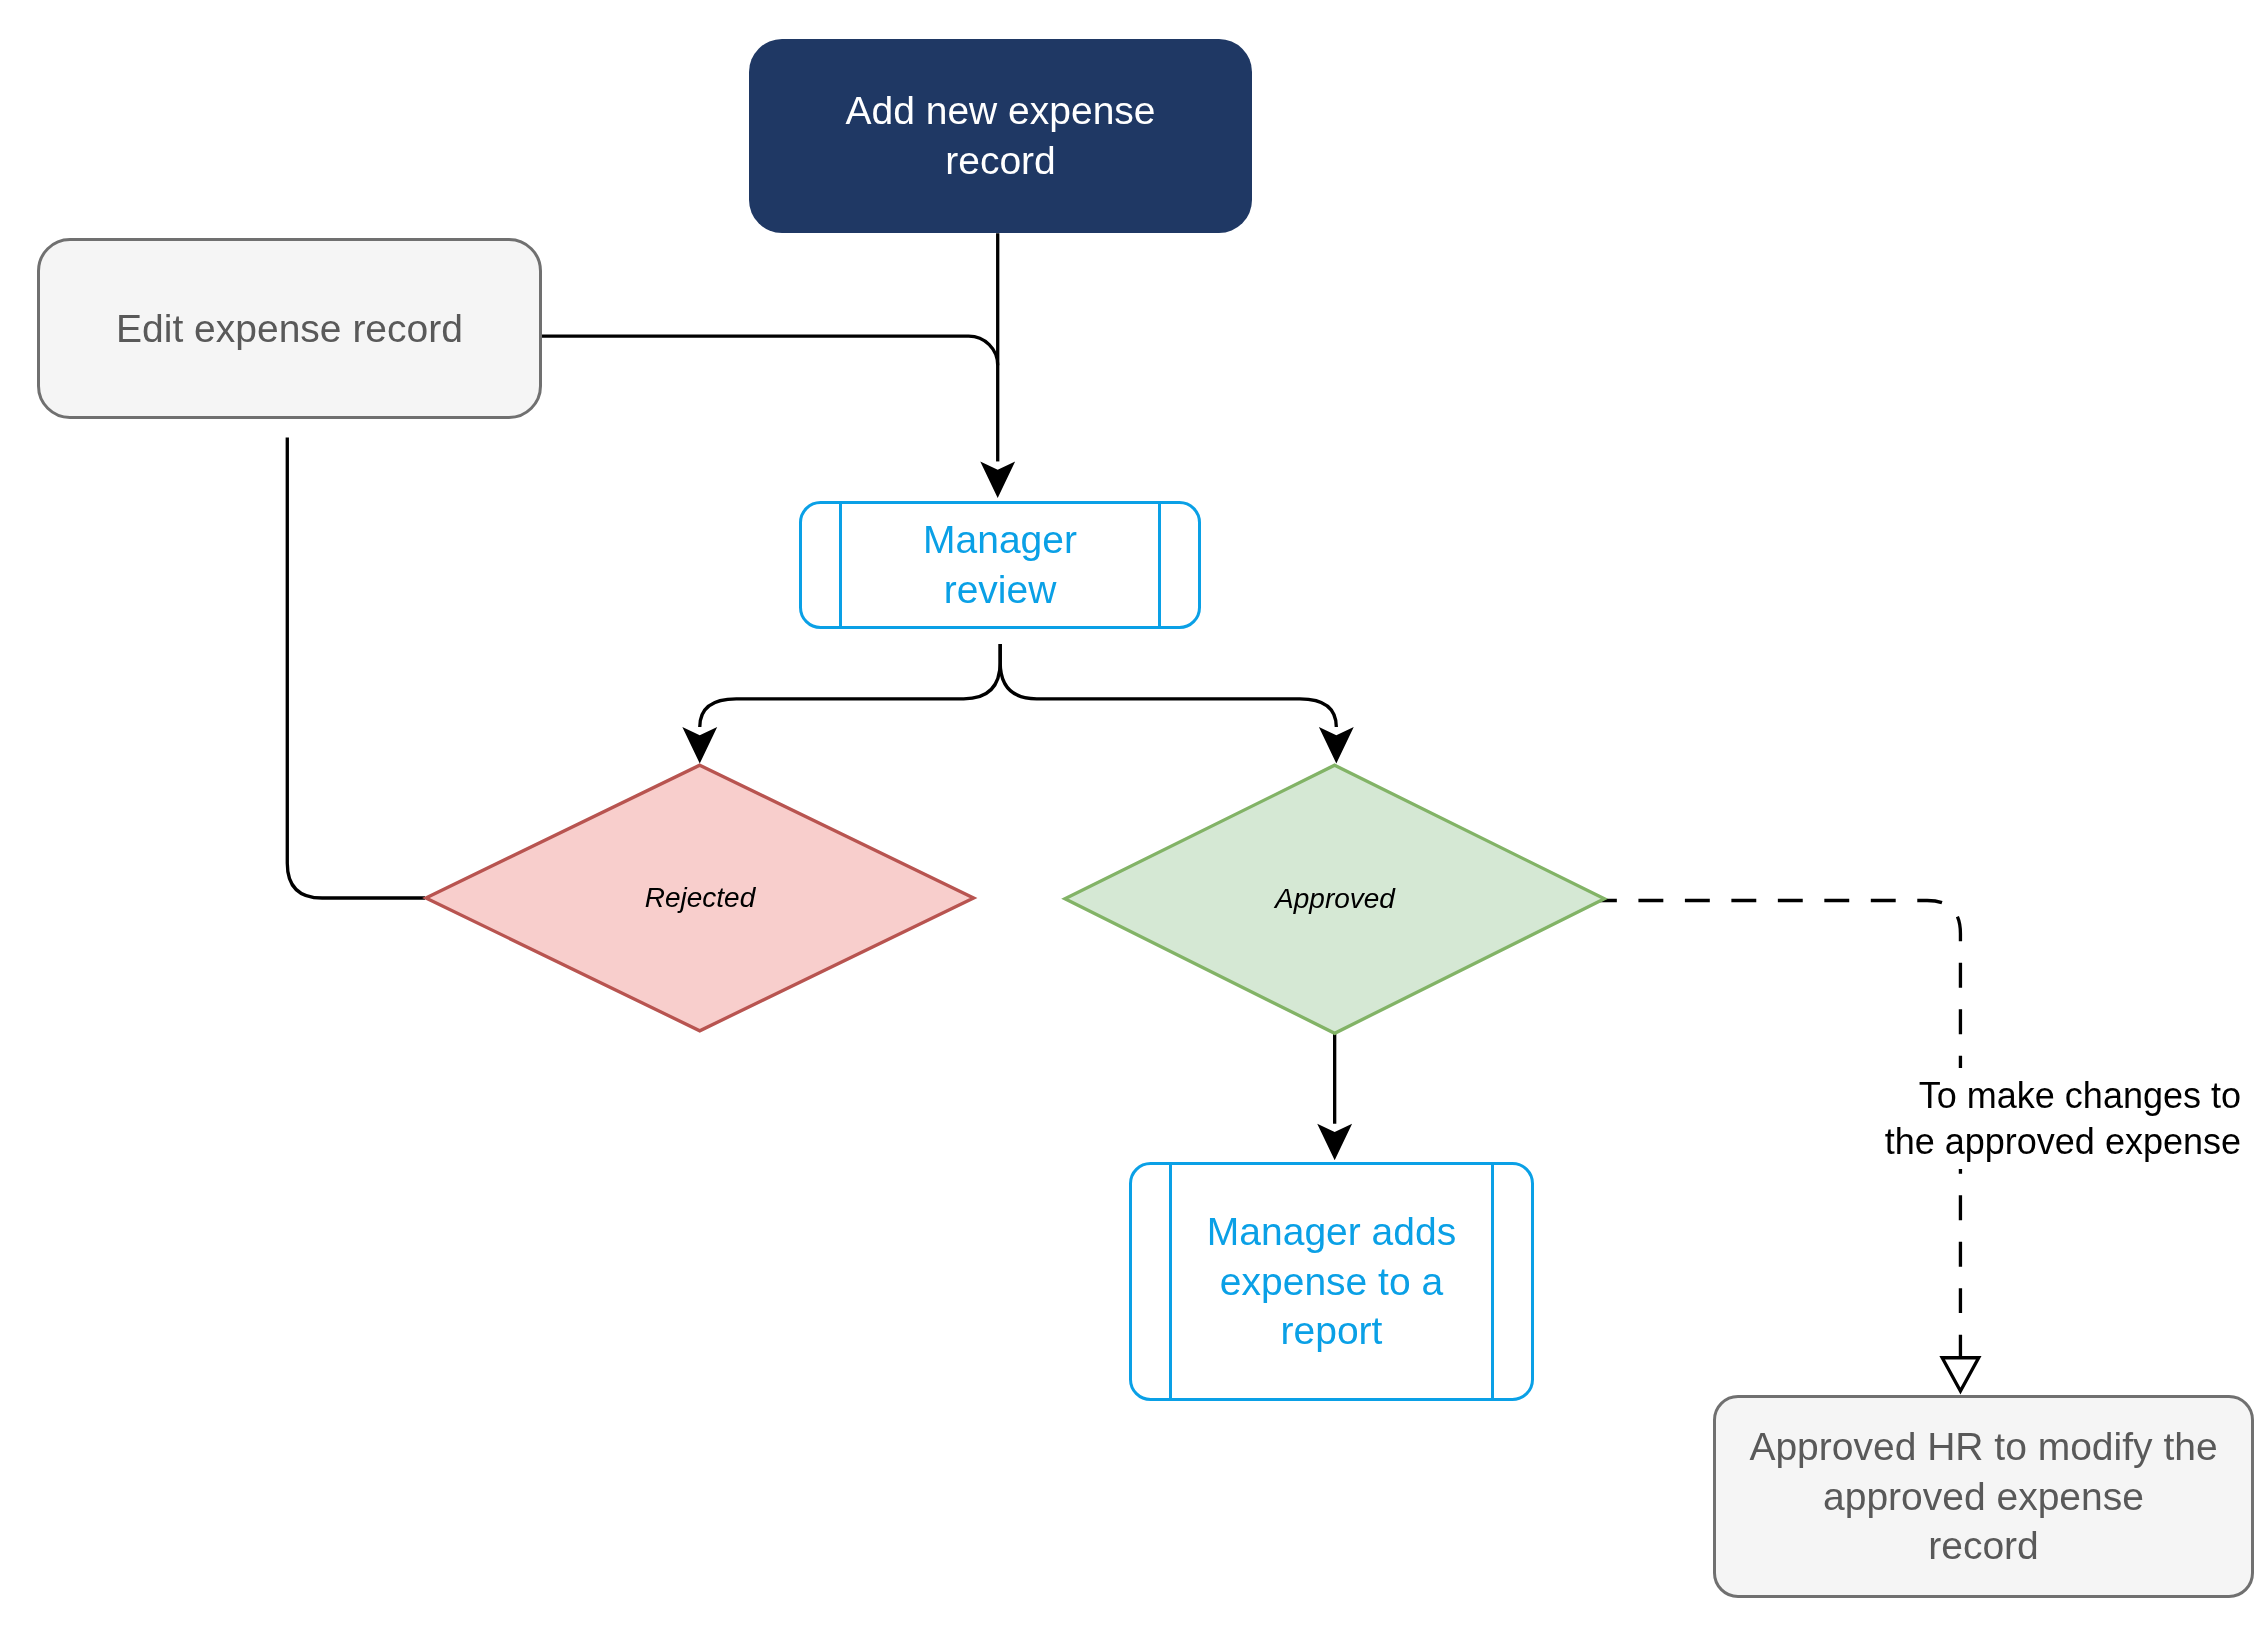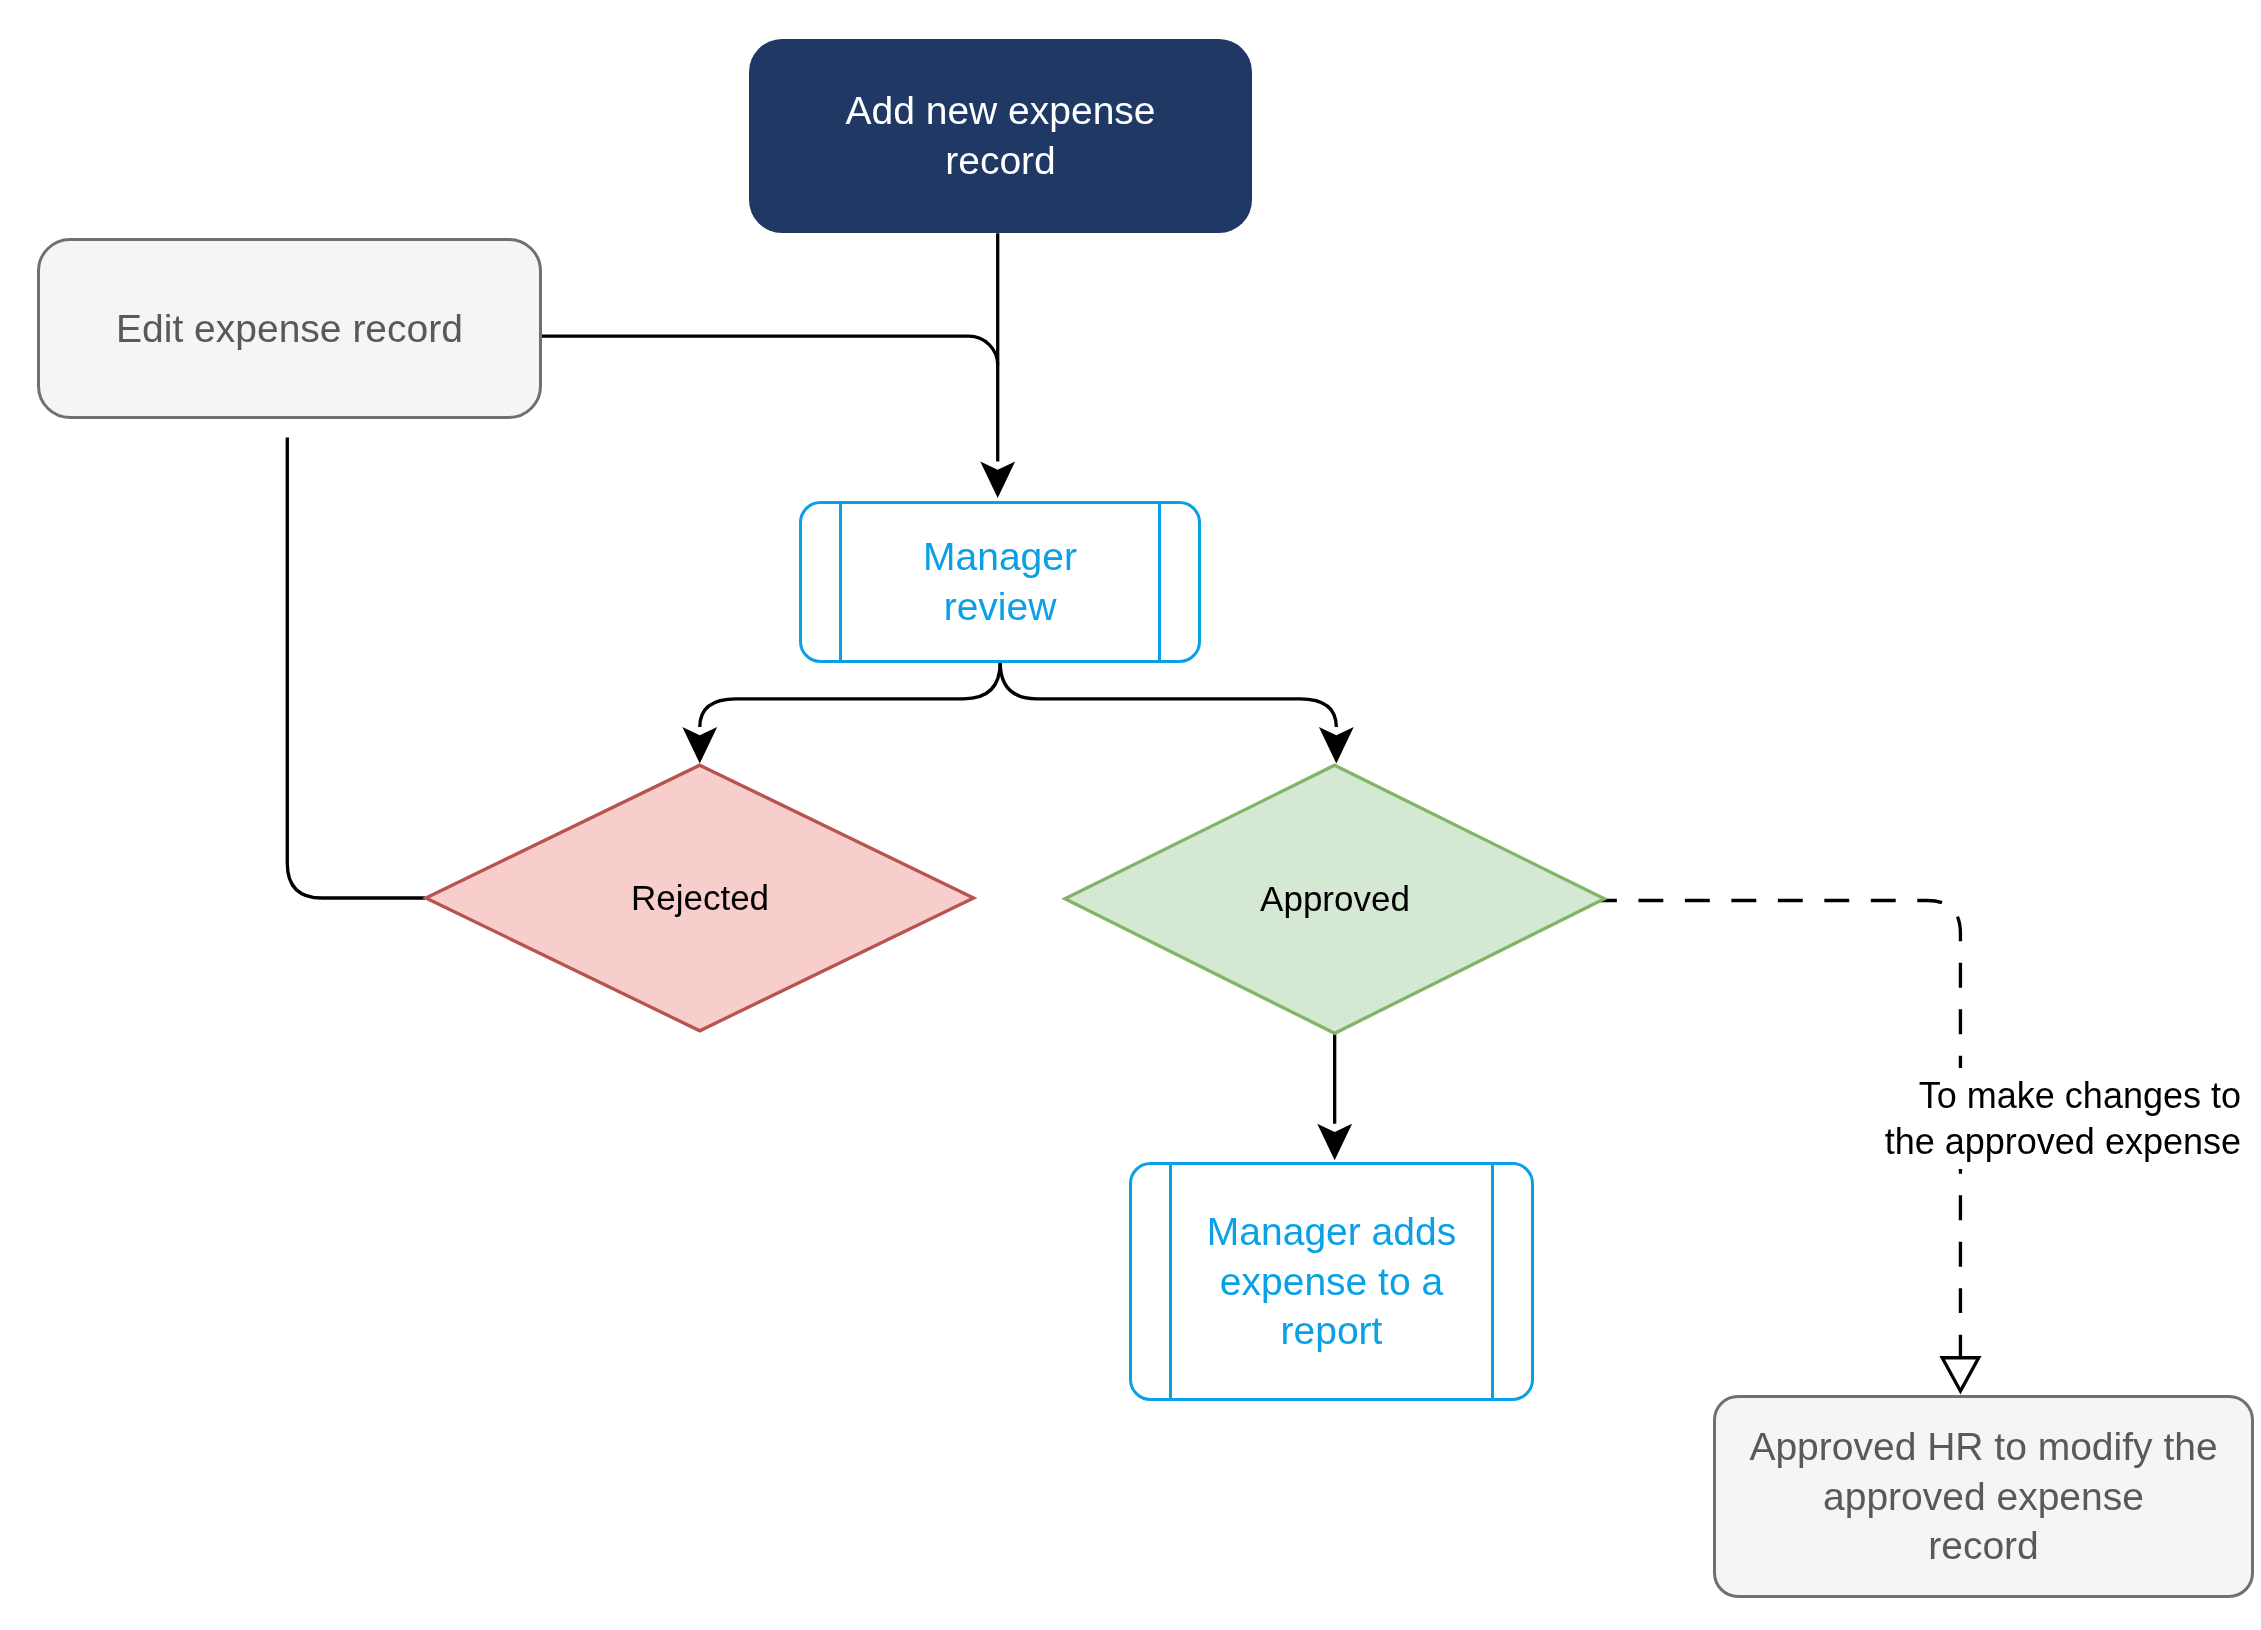--- a/index.html
+++ b/index.html
@@ -30,33 +30,33 @@
   }
   .subprocess-divider{
     position:absolute;top:0;bottom:0;width:3.3px;background:#0AA0E6;
   }
   .divider-left{left:37px;}
   .divider-right{right:37px;}
   .diamond-label{
     position:absolute;
     display:flex;align-items:center;justify-content:center;
     text-align:center;color:#000000;
-    font-size:35px;line-height:1.2;
+    font-size:28px;line-height:1.2;font-style:italic;
   }
   .edge-label{
     position:absolute;
     background:#FFFFFF;
     color:#000000;text-align:right;white-space:pre-line;
     font-size:36px;line-height:1.27;
     padding:5px 0;
   }
   
   .n-start   {left:749px;  top:39px;   width:503px; height:194px;}
   .n-edit    {left:37px;   top:238px;  width:505px; height:181px; border-radius:33px;}
-  .n-review  {left:799px;  top:501px;  width:402px; height:162px; padding:8px 71px;}
+  .n-review  {left:799px;  top:501px;  width:402px; height:128px; padding:8px 71px;}
   .n-report  {left:1129px; top:1162px; width:405px; height:239px; padding:0 53px;}
   .n-contact {left:1713px; top:1395px; width:541px; height:203px; border-radius:25px; padding:0 6.6px;}
   .l-rejected{left:426px;  top:765px;  width:548px; height:266px;}
   .l-approved{left:1065px; top:765px;  width:540px; height:268px;}
   .l-dashed  {left:1693px; top:1068px; width:548px;}
 </style>
 </head>
 <body>
 
 <div class="canvas">

